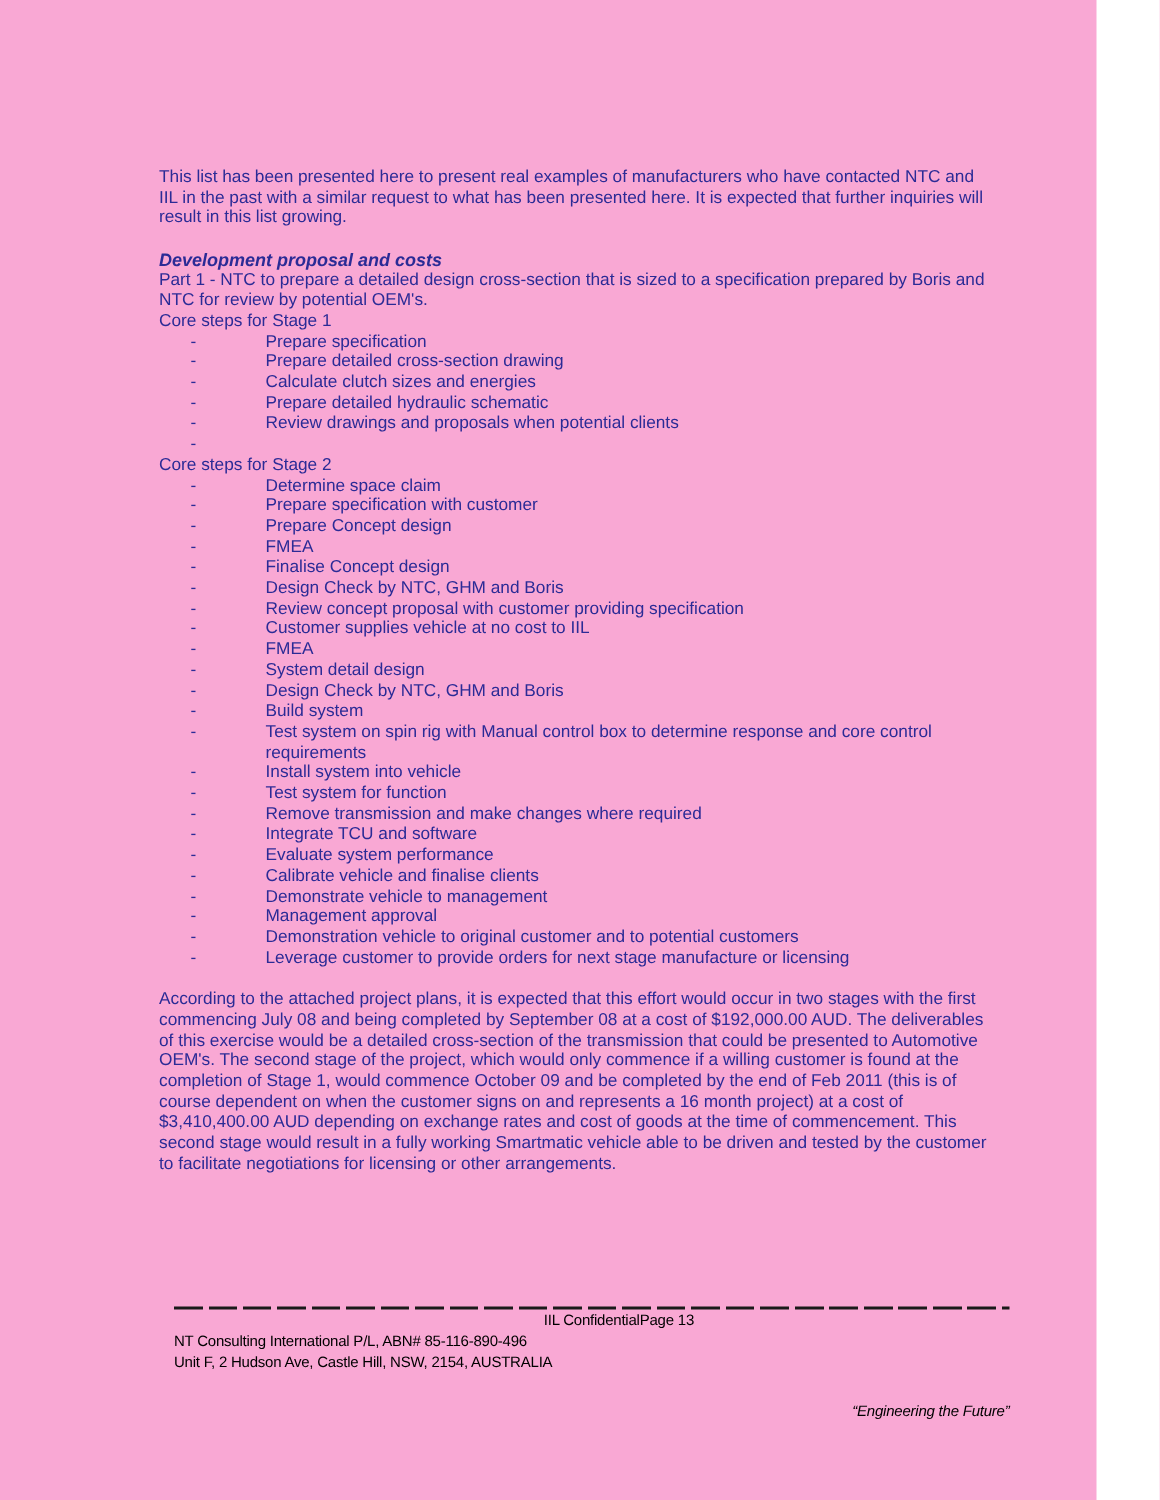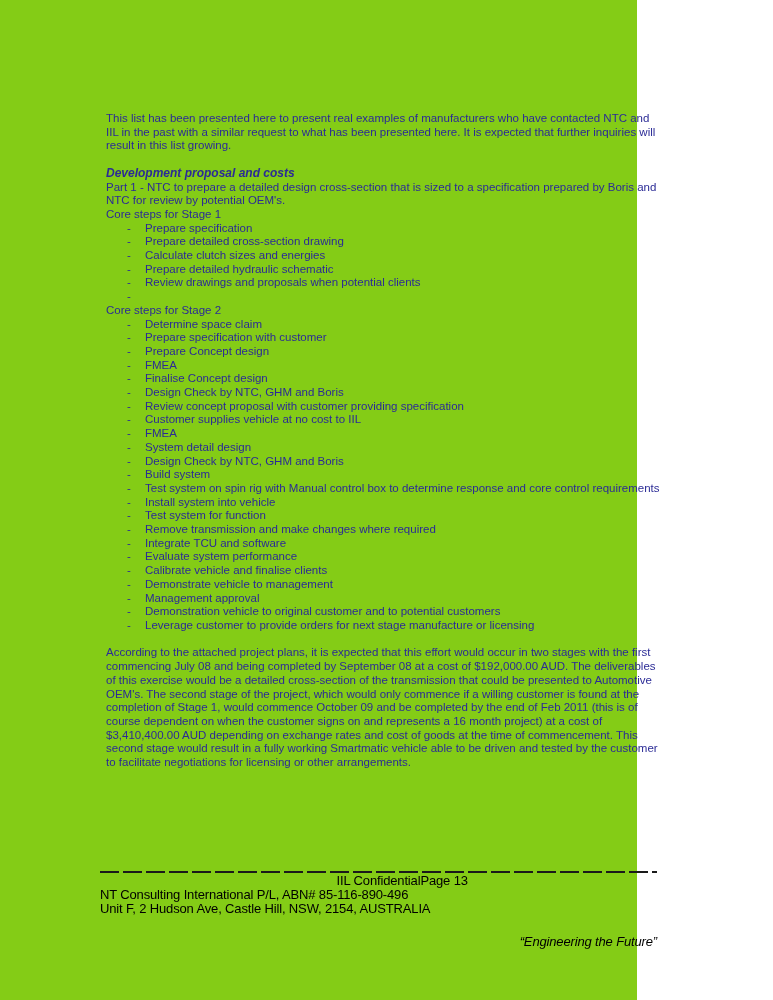--- a/index.html
+++ b/index.html
@@ -6,23 +6,23 @@
     margin: 0;
     padding: 0;
     background: #ffffff;
     width: 773px;
     height: 1000px;
     overflow: hidden;
     font-family: "Liberation Sans", sans-serif;
   }
   .page {
     position: relative;
-    width: 637px;
+    width: 731px;
     height: 1000px;
-    background: #84cc16;
+    background: #f9a8d4;
   }
   .doc {
     position: absolute;
     left: 106px;
     top: 112px;
     width: 558px;
     color: var(--ink, #2b2b96);
     font-size: 11.5px;
     line-height: 13.7px;
   }
@@ -46,29 +46,30 @@
   }
   ul.dash-list .marker {
     display: inline-block;
     width: 18px;
     margin-left: 21px;
     flex: 0 0 18px;
   }
   ul.dash-list .item-text {
     display: inline-block;
     flex: 1;
+    margin-left: 32px;
   }
   .costs { margin-top: 13.7px !important; }
   .footer {
     position: absolute;
-    left: 100px;
+    left: 116px;
     top: 871px;
     width: 557px;
     color: var(--footer-ink, #000000);
-    font-size: 13px;
+    font-size: 10px;
     line-height: 13.9px;
     letter-spacing: -0.15px;
   }
   .footer-rule {
     height: 2px;
     width: 100%;
     background: repeating-linear-gradient(to right, #1a1a1a 0px, #1a1a1a 19px, transparent 19px, transparent 23px);
     margin-bottom: 1px;
   }
   .conf-row {

